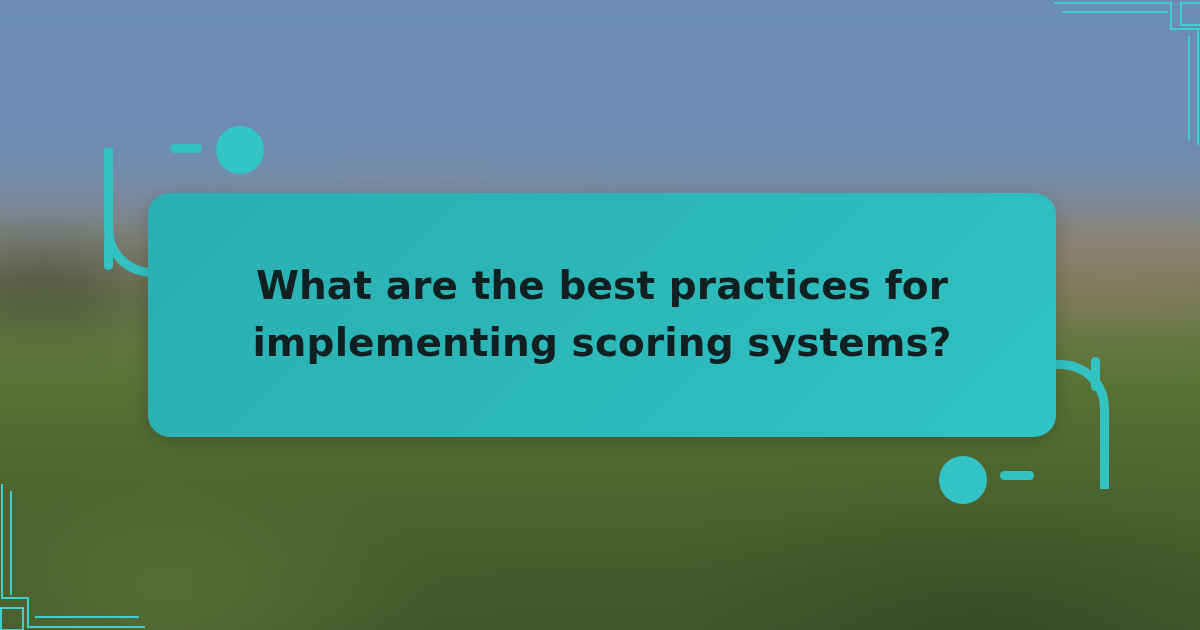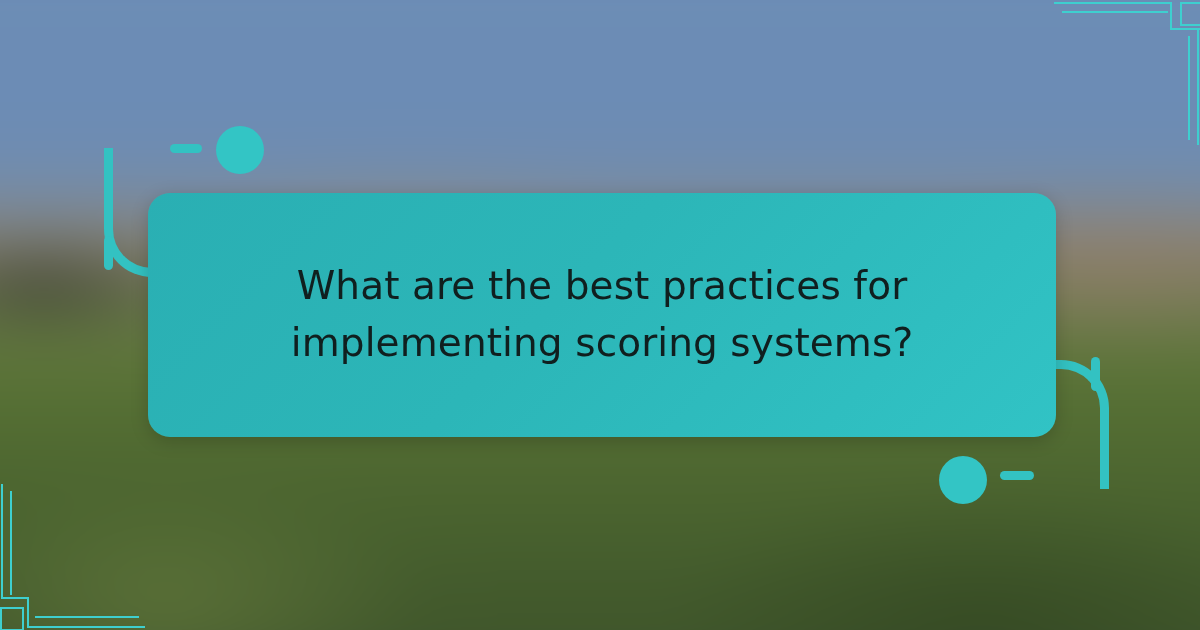--- a/index.html
+++ b/index.html
@@ -115,21 +115,21 @@
     justify-content: center;
     box-sizing: border-box;
     padding: 0 60px;
   }
   .bubble-text {
     color: #101f1f;
     font-size: 39px;
     line-height: 1.46;
     text-align: center;
     letter-spacing: 0.1px;
-    font-weight: 400;
+    font-weight: 700;
     max-width: 790px;
   }
 </style>
 </head>
 <body>
 
 <div class="canvas">
 
   <div class="bg-photo"></div>
 

